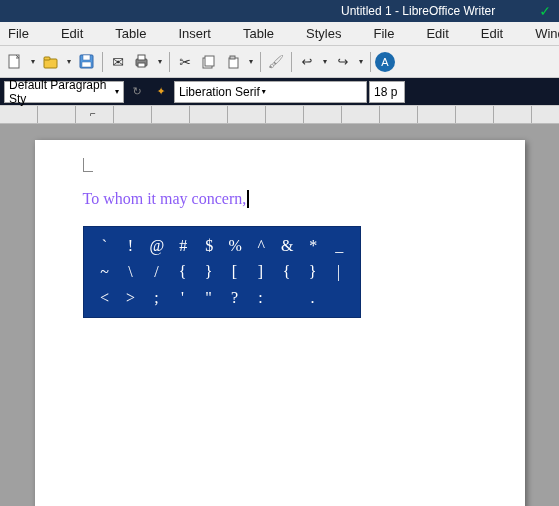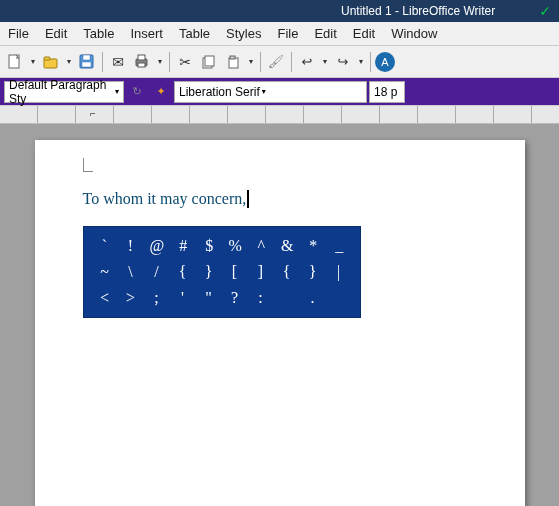--- a/index.html
+++ b/index.html
@@ -26,21 +26,21 @@
 
     
     .menu-bar {
       background: #f0f0f0;
       display: flex;
       align-items: flex-start;
       font-family: sans-serif;
       font-size: 13px;
       padding: 2px 2px;
       border-bottom: 1px solid #ccc;
-      gap: 4px;
+      gap: 20px;
     }
     .menu-item {
       padding: 2px 6px;
       cursor: pointer;
       color: #222;
     }
 
     
     .toolbar {
       background: #f0f0f0;
@@ -80,21 +80,21 @@
       font-family: sans-serif;
       font-size: 12px;
       cursor: pointer;
       padding: 0 4px;
     }
     .toolbar-dropdown.wide { width: 120px; }
     .dropdown-arrow { font-size: 8px; margin-left: 2px; }
 
     
     .format-toolbar {
-      background: #4c1d95;
+      background: #0f172a;
       display: flex;
       align-items: center;
       padding: 2px 4px;
       border-bottom: 1px solid #ccc;
       gap: 2px;
       height: 28px;
     }
 
     
     .ruler {
@@ -160,21 +160,21 @@
       top: 18px;
       width: 10px;
       height: 14px;
       border-left: 1px solid #888;
       border-bottom: 1px solid #888;
     }
 
     .doc-text {
       font-family: 'Liberation Serif', Georgia, serif;
       font-size: 16px;
-      color: #0c4a6e;
+      color: #8b5cf6;
       display: flex;
       align-items: center;
       gap: 0;
       margin-top: 10px;
     }
     .text-cursor {
       display: inline-block;
       width: 2px;
       height: 18px;
       background: #000;

